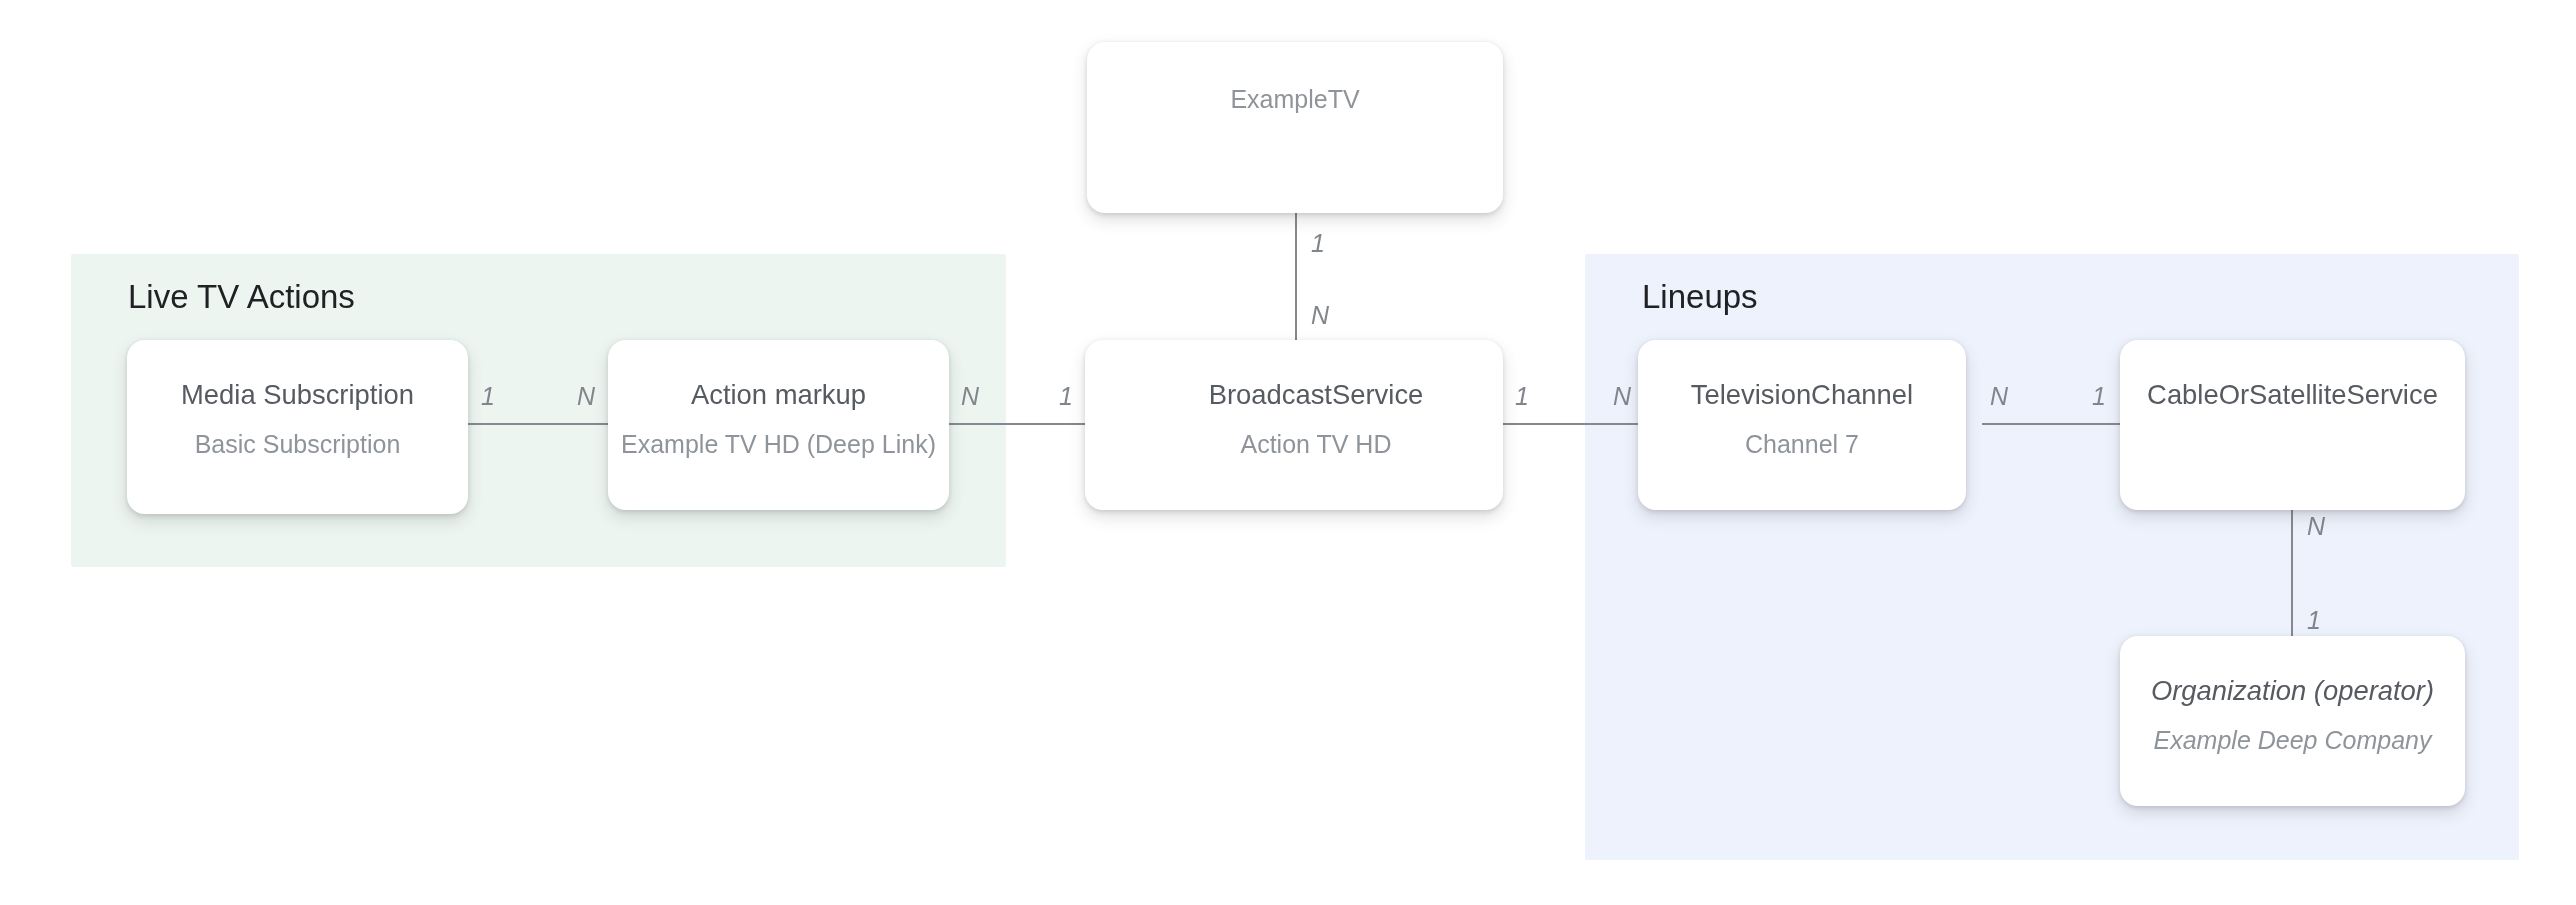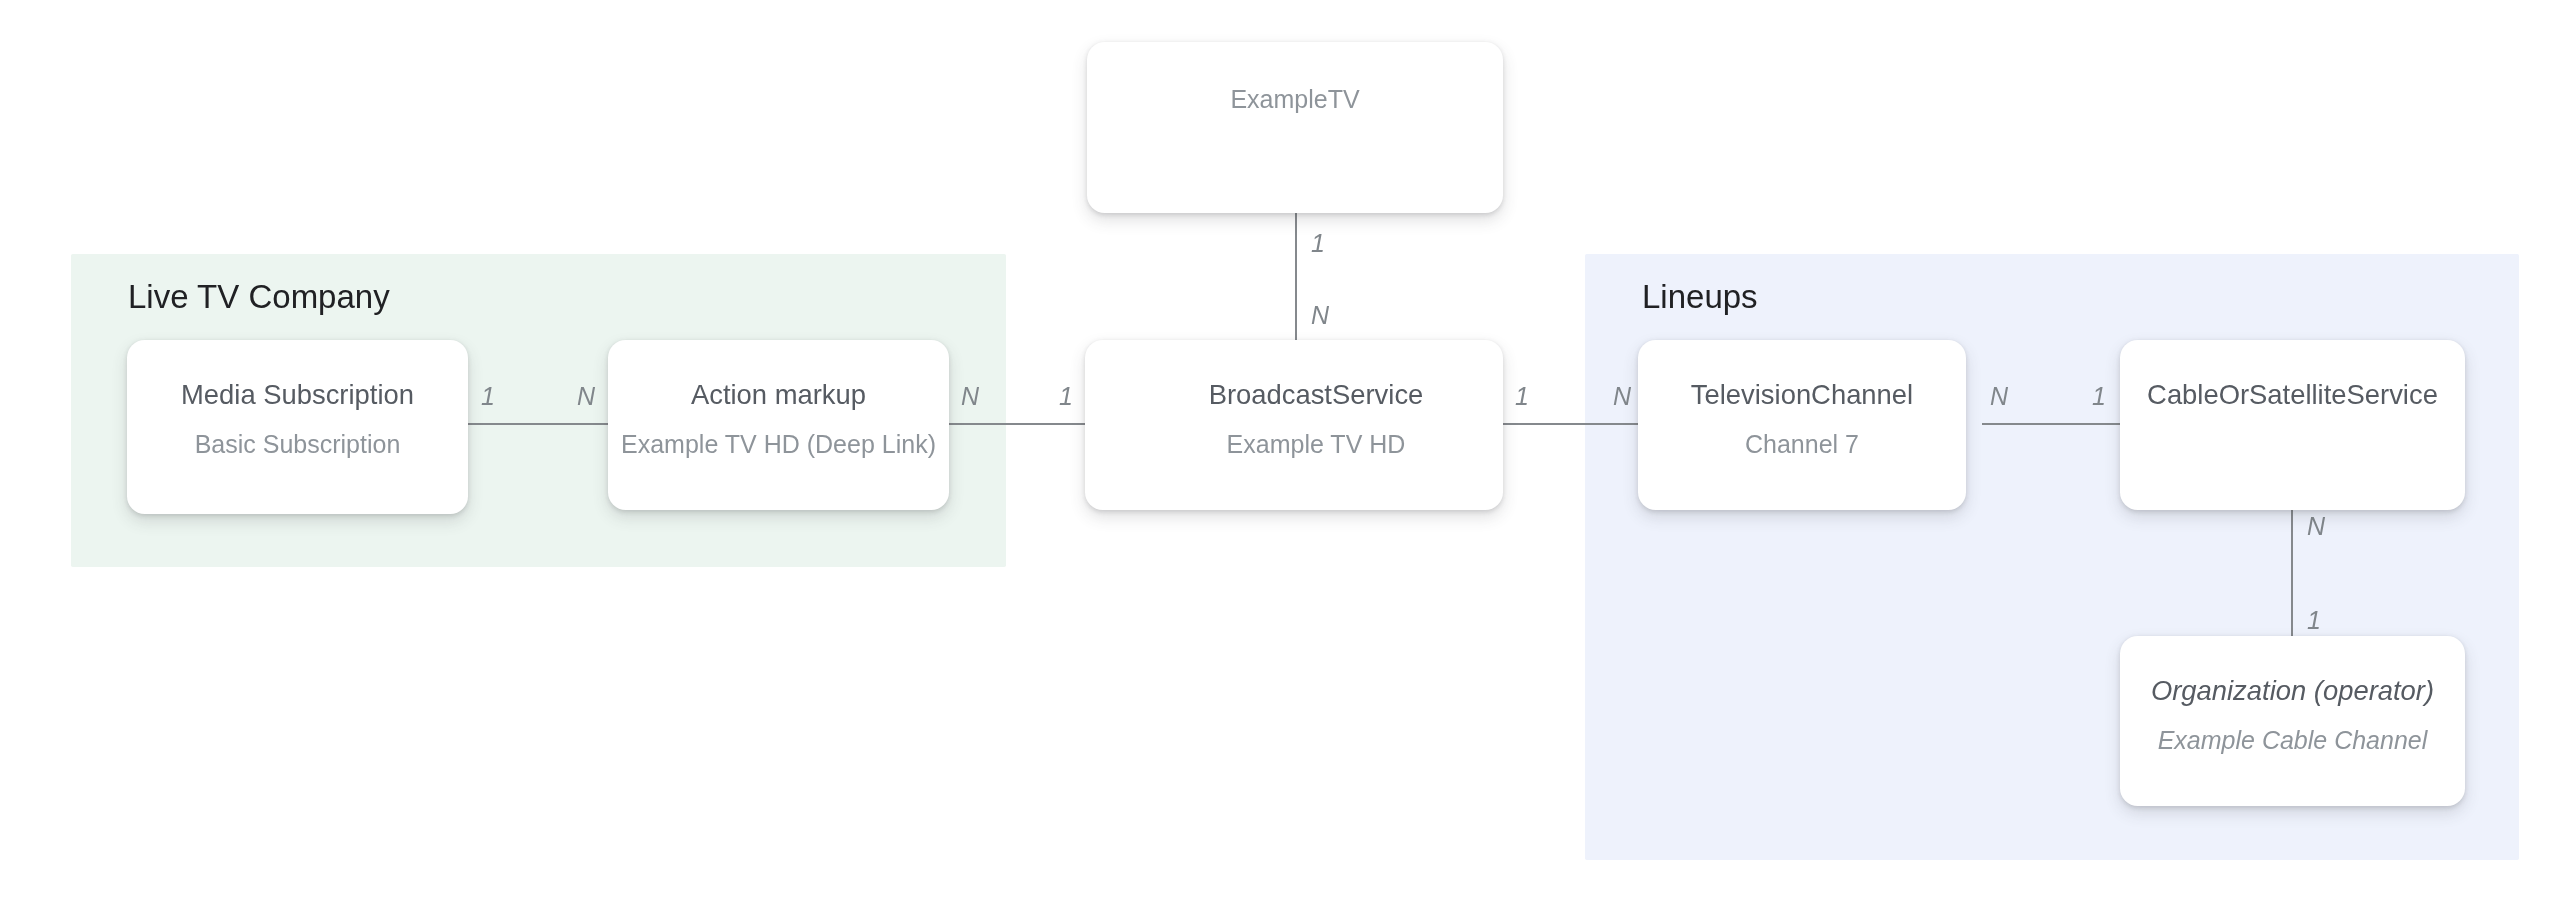--- a/index.html
+++ b/index.html
@@ -65,21 +65,21 @@
     color: #80868b;
   }
   .card-h { top: 384px; transform: translateX(-50%); }
 </style>
 </head>
 <body>
 
 <div class="canvas">
 
   <div class="panel panel-green">
-    <div class="panel-title">Live TV Company</div>
+    <div class="panel-title">Live TV Actions</div>
   </div>
   <div class="panel panel-blue">
     <div class="panel-title">Lineups</div>
   </div>
 
   <div class="hline" style="left:468px;  top:423px; width:140px;"></div>
   <div class="hline" style="left:948px; top:423px; width:137px;"></div>
   <div class="hline" style="left:1503px; top:423px; width:135px;"></div>
   <div class="hline" style="left:1982px; top:423px; width:138px;"></div>
   <div class="vline" style="left:1295px; top:213px; height:127px;"></div>
@@ -108,31 +108,31 @@
     <div class="node-subtitle">Basic Subscription</div>
   </div>
 
   <div class="node" style="left:608px; top:340px; width:341px; height:170px;align-items:center;">
     <div class="node-title">Action markup</div>
     <div class="node-subtitle">Example TV HD (Deep Link)</div>
   </div>
 
   <div class="node" style="left:1085px; top:340px; width:418px; height:170px;padding-left:44px;">
     <div class="node-title">BroadcastService</div>
-    <div class="node-subtitle">Example TV HD</div>
+    <div class="node-subtitle">Action TV HD</div>
   </div>
 
   <div class="node" style="left:1638px; top:340px; width:328px; height:170px;">
     <div class="node-title">TelevisionChannel</div>
     <div class="node-subtitle">Channel 7</div>
   </div>
 
   <div class="node" style="left:2120px; top:340px; width:345px; height:170px;">
     <div class="node-title">CableOrSatelliteService</div>
   </div>
 
   <div class="node" style="left:2120px; top:636px; width:345px; height:170px;font-style:italic;">
     <div class="node-title">Organization (operator)</div>
-    <div class="node-subtitle">Example Cable Channel</div>
+    <div class="node-subtitle">Example Deep Company</div>
   </div>
 
 </div>
 
 
 </body></html>

